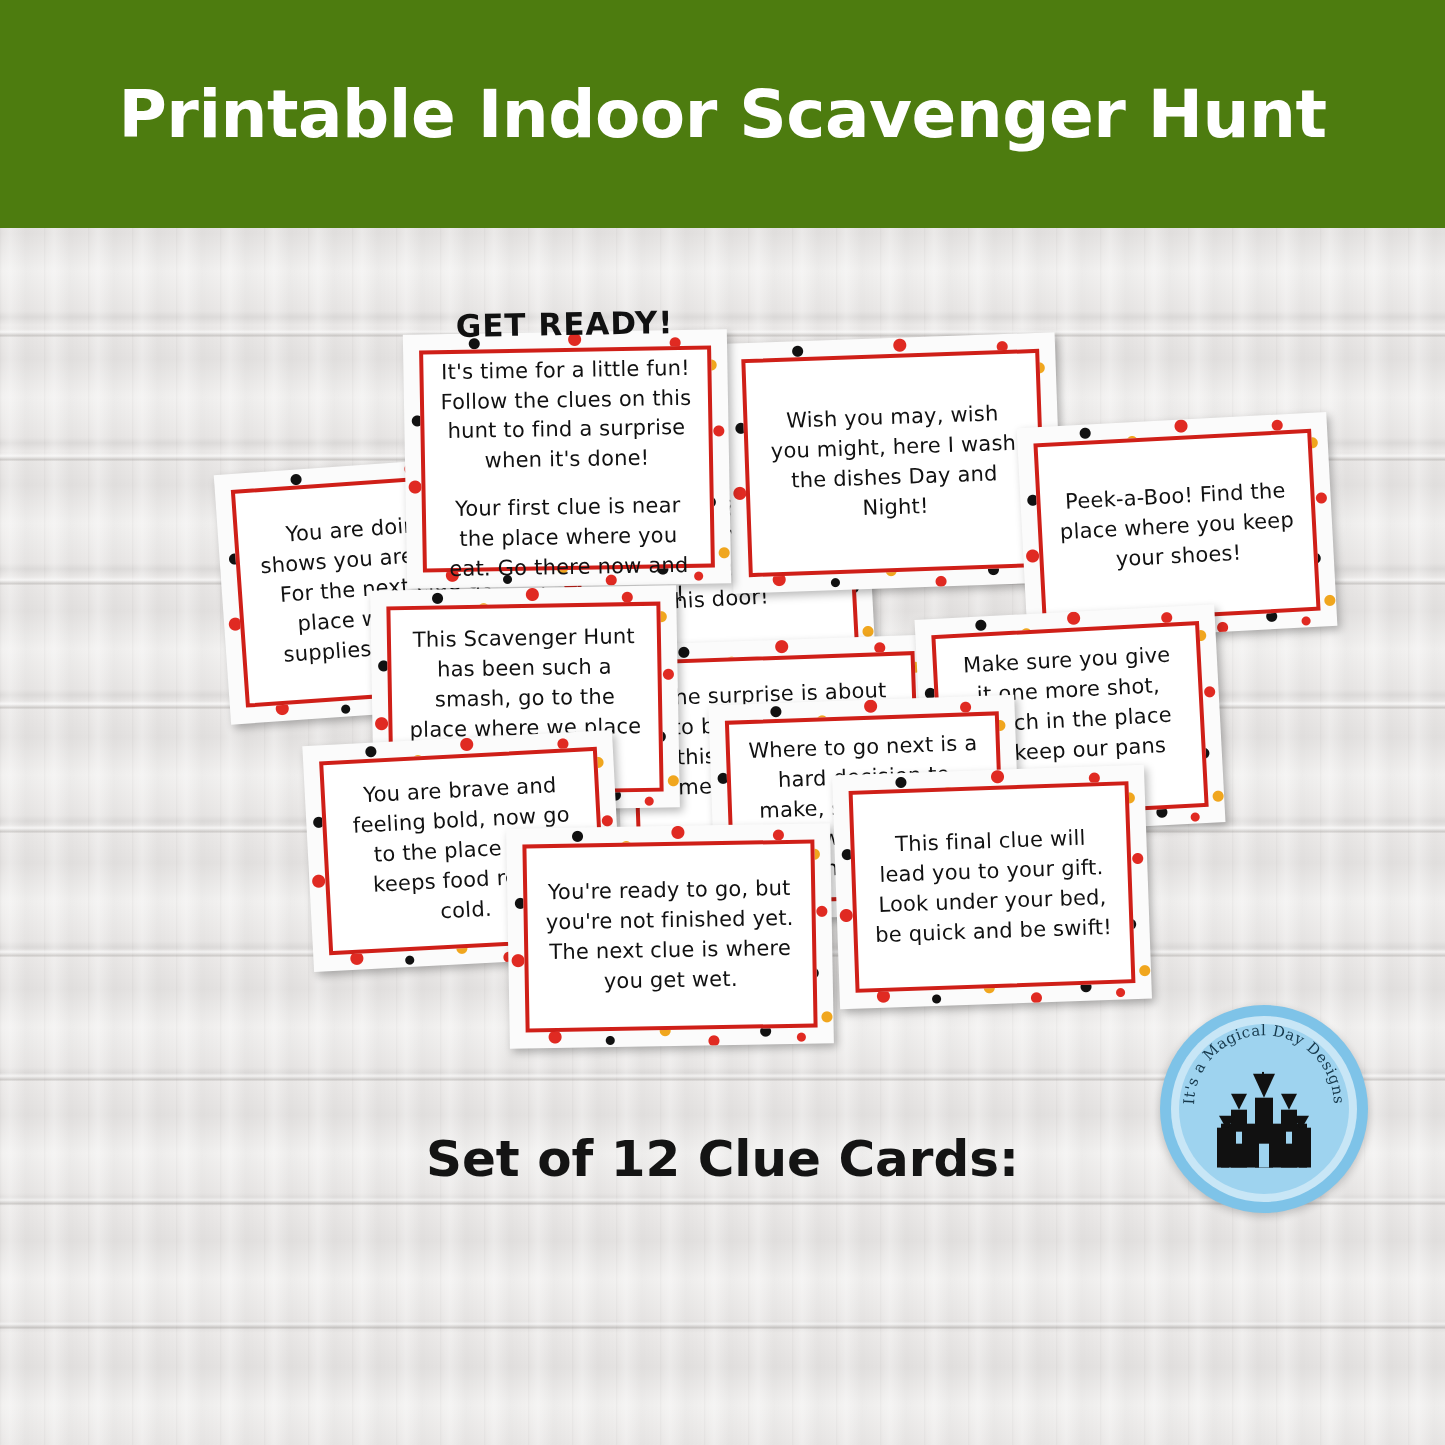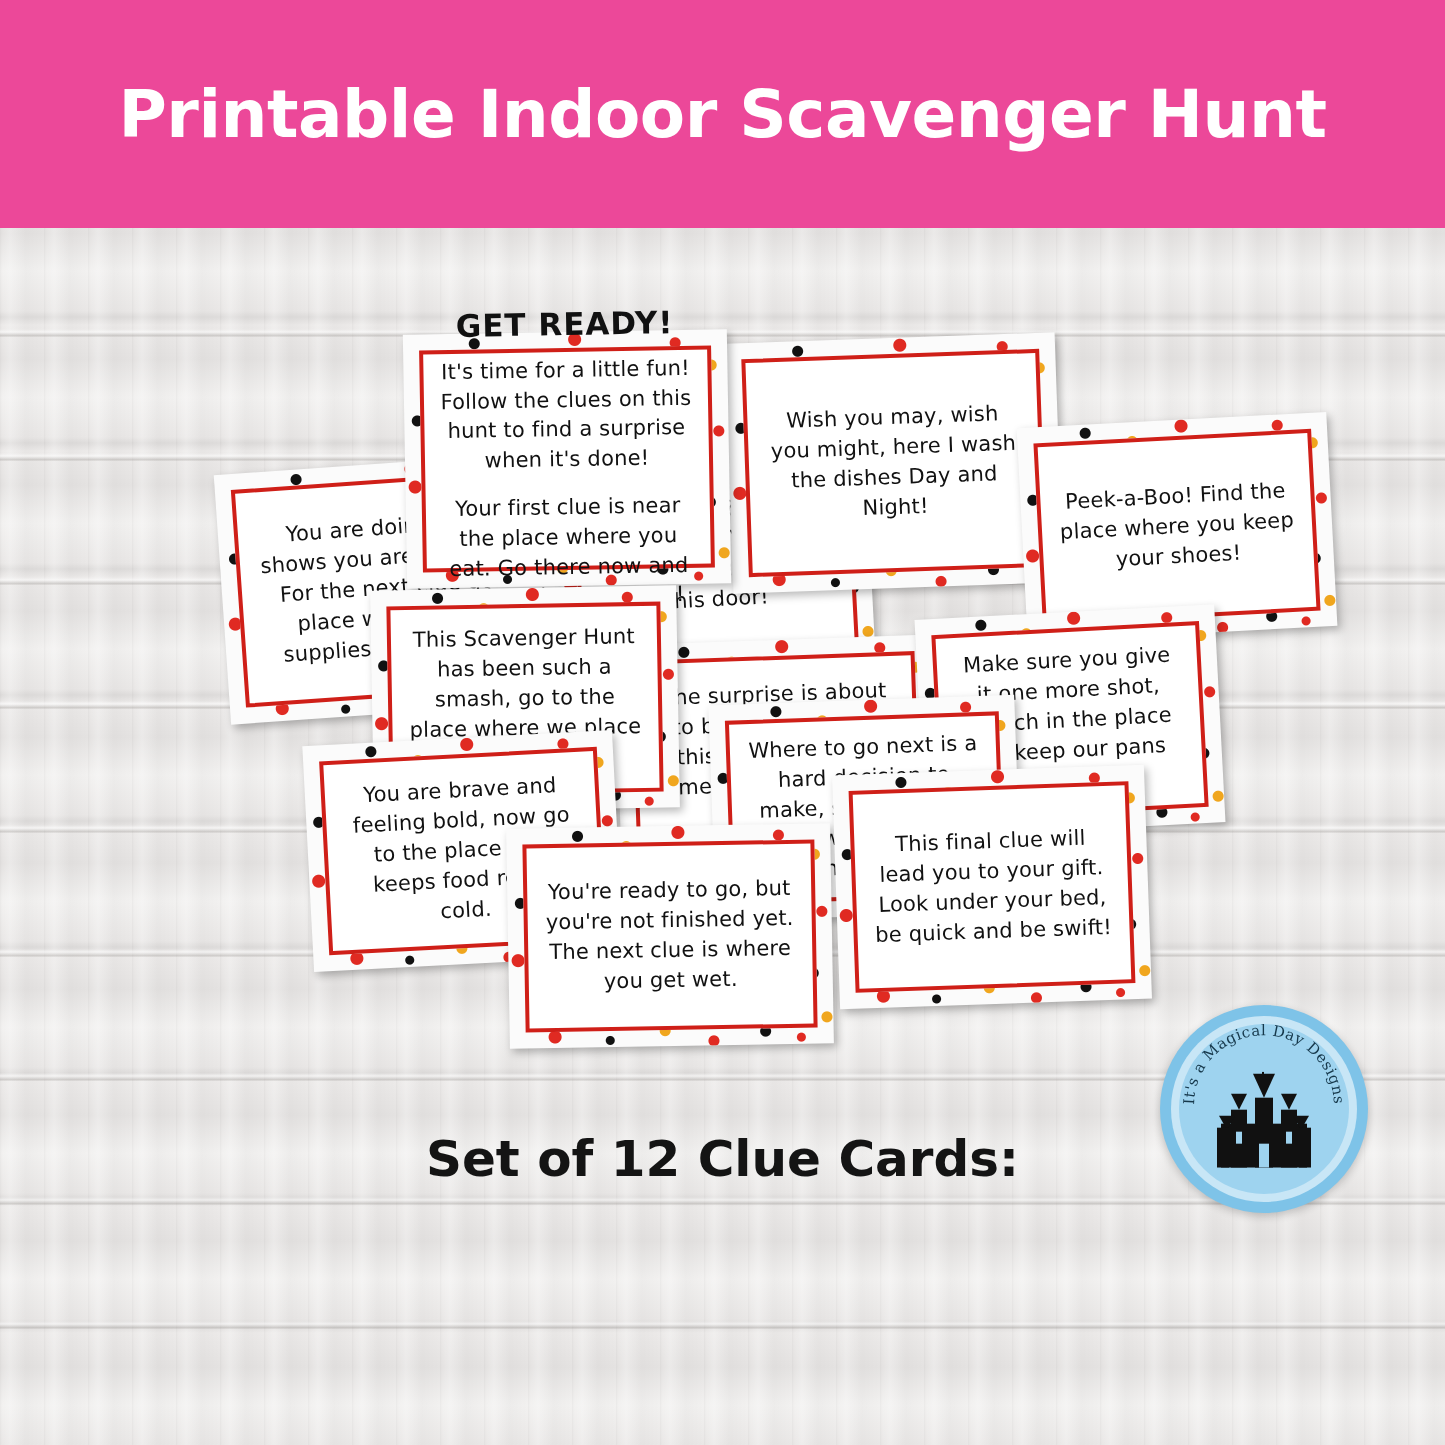--- a/index.html
+++ b/index.html
@@ -19,21 +19,21 @@
     height: 1445px;
     overflow: hidden;
   }
 
   
   .header-banner {
     position: absolute;
     left: 0; top: 0;
     width: 1445px;
     height: 228px;
-    background: #ec4899;
+    background: #4d7c0f;
     display: flex;
     align-items: center;
     justify-content: center;
   }
   .header-title {
     color: #ffffff;
     font-family: "DejaVu Sans", sans-serif;
     font-weight: bold;
     font-size: 66px;
     letter-spacing: -0.5px;

